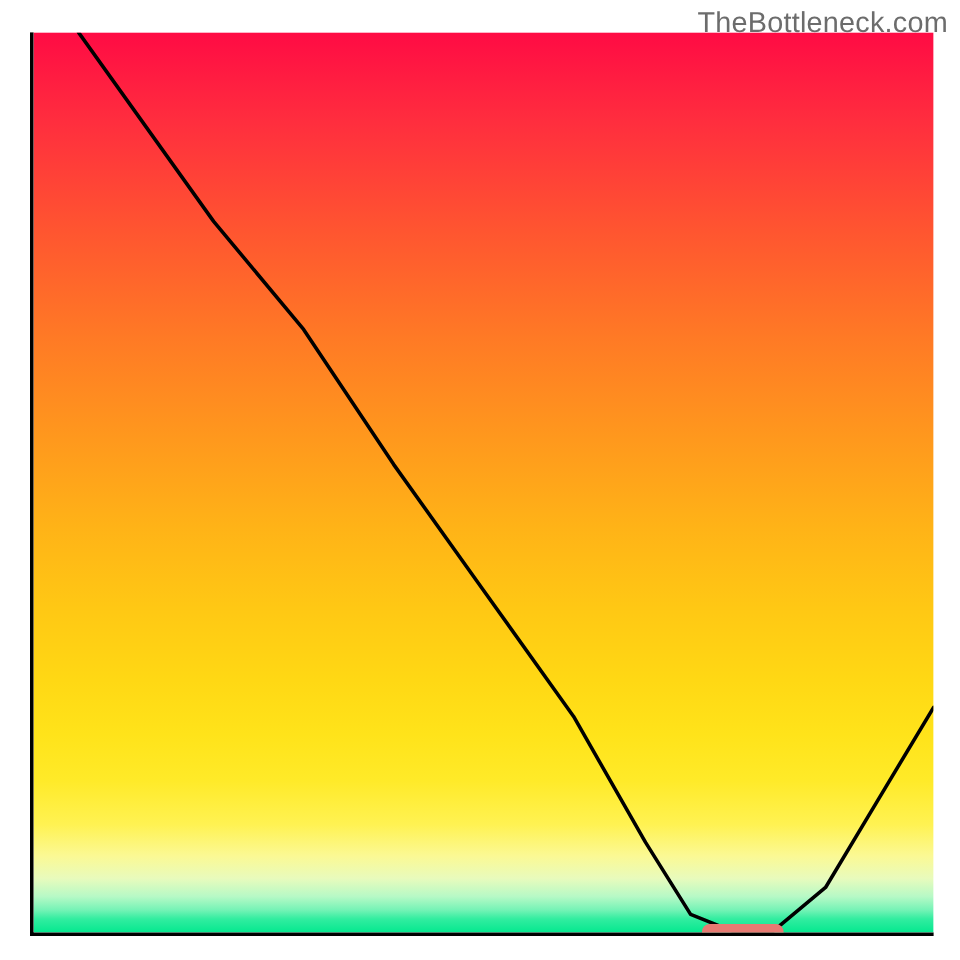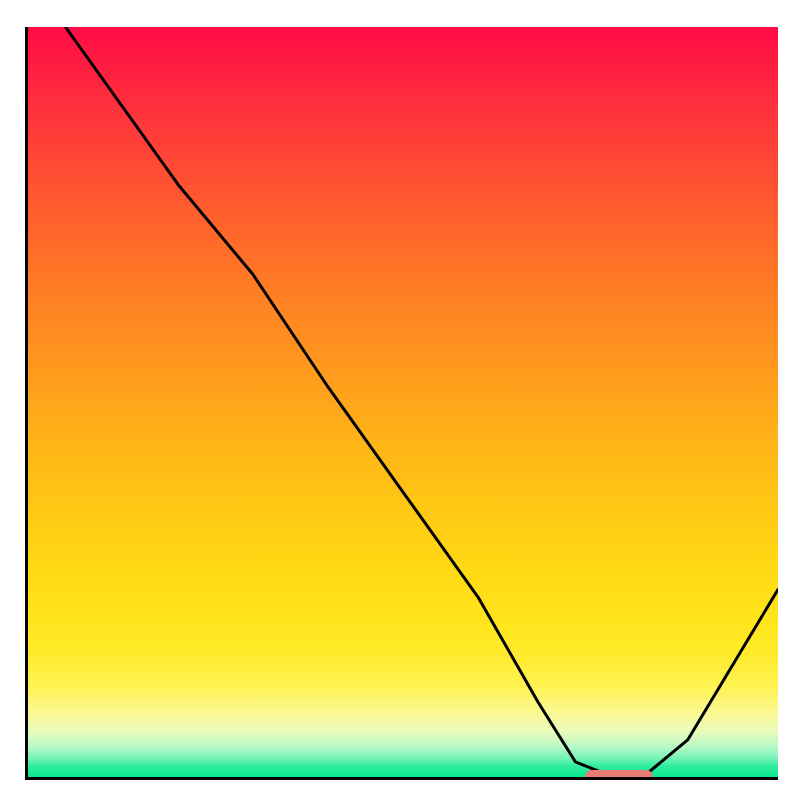--- a/index.html
+++ b/index.html
@@ -70,20 +70,21 @@
     height: 13px;
     border-radius: 7px;
     background: #e77a72;
   }
 </style>
 </head>
 <body>
 
 <div class="wrap">
 
+  <div class="watermark">TheBottleneck.com</div>
 
   <div class="plot">
     <div class="gradient"></div>
 
     <svg class="curve" viewBox="0 0 753 753" preserveAspectRatio="none">
       <path d="M37.6 0.0 L150.6 158.1 L225.9 248.5 L301.2 361.4 L376.5 466.9 L451.8 572.3 L512.0 677.7 L549.7 737.9 L587.3 753.0 L617.5 753.0 L662.6 715.4 L707.8 640.0 L753.0 564.8" fill="none" stroke="#000" stroke-width="3" stroke-linejoin="round" stroke-linecap="round"></path>
     </svg>
 
     <div class="marker" style="left: 557.22px; width: 67.77px; bottom: -6px;"></div>
   </div>

